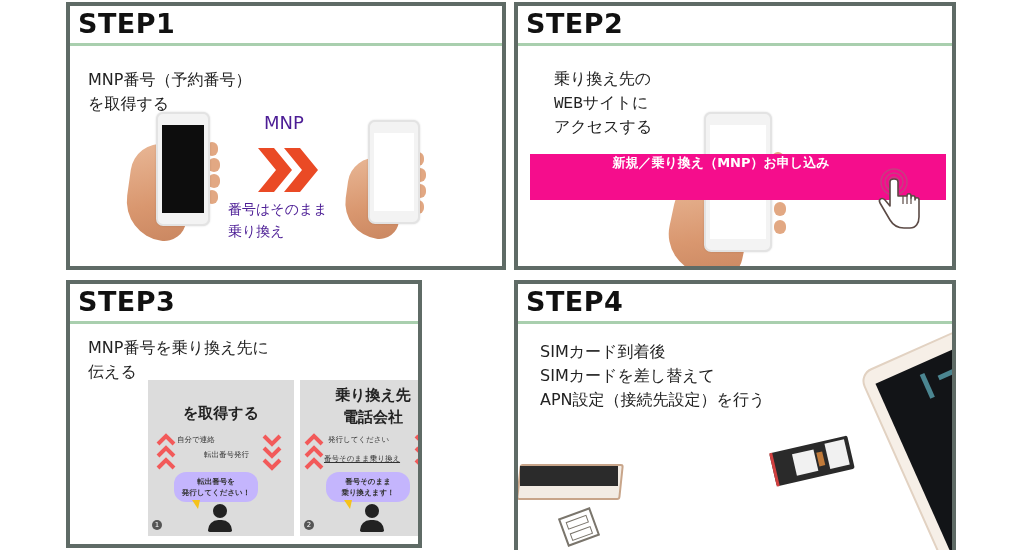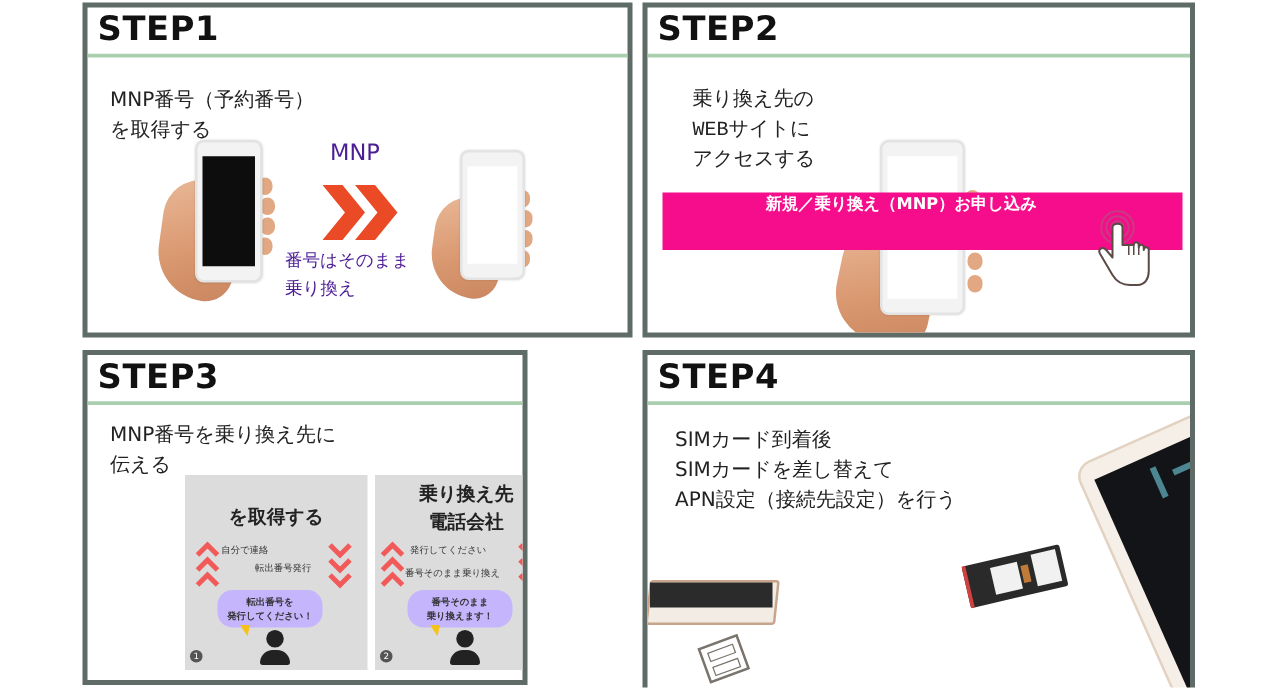--- a/index.html
+++ b/index.html
@@ -144,21 +144,21 @@
 
   <div class="panel" style="left:230px; top:96px;">
     <div class="panel-title" style="top:4px;">乗り換え先
 電話会社</div>
     <svg style="position:absolute; left:4px; top:52px;" width="20" height="44" viewBox="0 0 20 44">
       <polyline points="2,12 10,4 18,12" fill="none" stroke="#f25a5a" stroke-width="4"></polyline>
       <polyline points="2,24 10,16 18,24" fill="none" stroke="#f25a5a" stroke-width="4"></polyline>
       <polyline points="2,36 10,28 18,36" fill="none" stroke="#f25a5a" stroke-width="4"></polyline>
     </svg>
     <div class="panel-line" style="left:28px; top:55px;">発行してください</div>
-    <div class="panel-line" style="left:24px; top:74px;">番号そのまま乗り換え</div>
+    <div class="panel-line" style="left:24px; top:74px;text-decoration:underline;">番号そのまま乗り換え</div>
     <svg style="position:absolute; left:114px; top:50px;" width="20" height="44" viewBox="0 0 20 44">
       <polyline points="2,6 10,14 18,6" fill="none" stroke="#f25a5a" stroke-width="4"></polyline>
       <polyline points="2,18 10,26 18,18" fill="none" stroke="#f25a5a" stroke-width="4"></polyline>
       <polyline points="2,30 10,38 18,30" fill="none" stroke="#f25a5a" stroke-width="4"></polyline>
     </svg>
     <div class="bubble" style="left:26px; top:92px; width:84px; height:30px;border-radius:13px;">番号そのまま
 乗り換えます！</div>
     <div class="bubble-tail" style="left:44px; top:120px;"></div>
     <div class="person-head" style="left:65px; top:124px;"></div>
     <div class="person-body" style="left:60px; top:140px;"></div>

